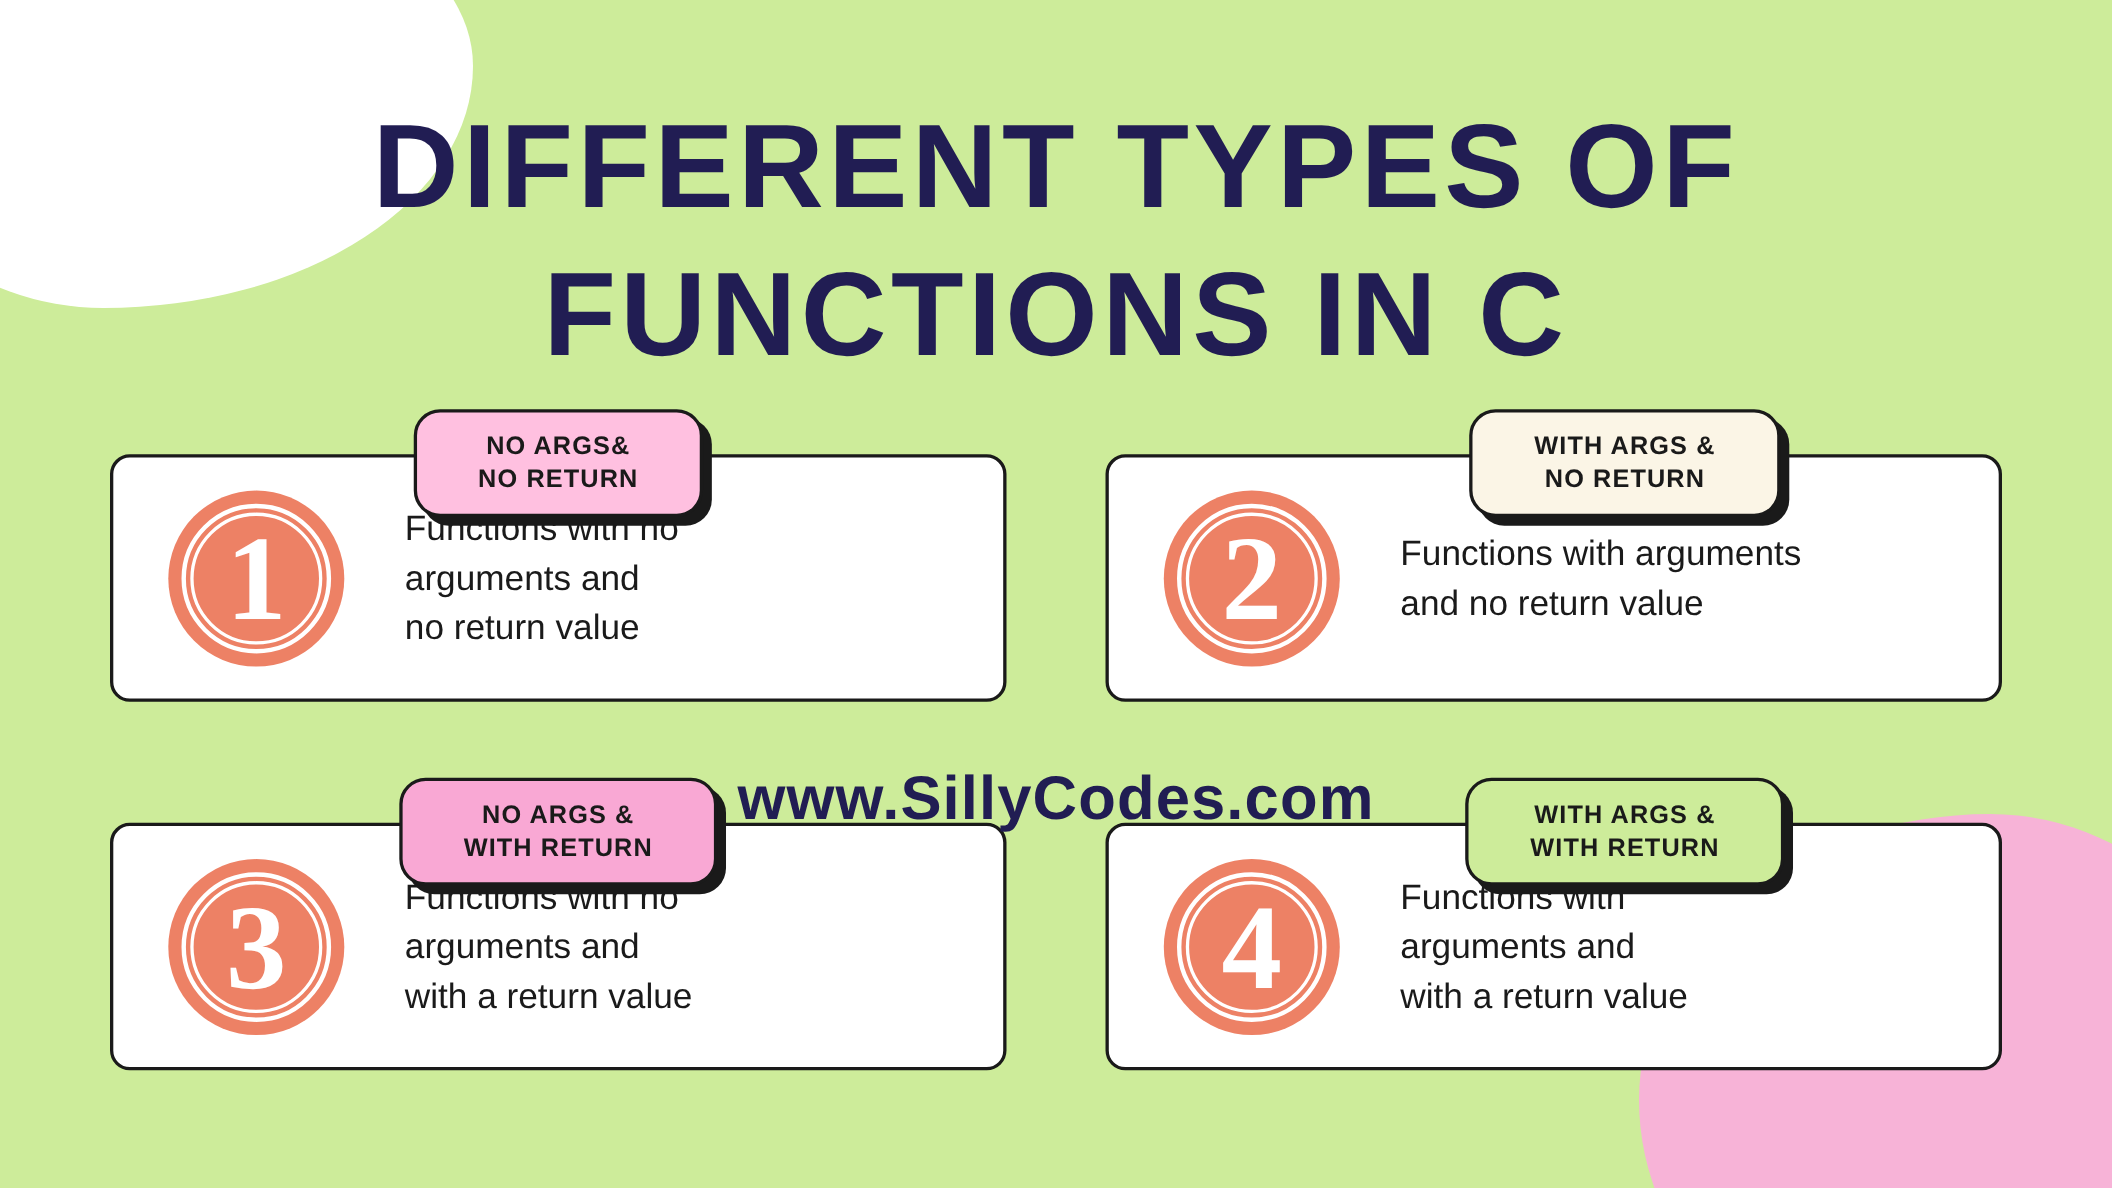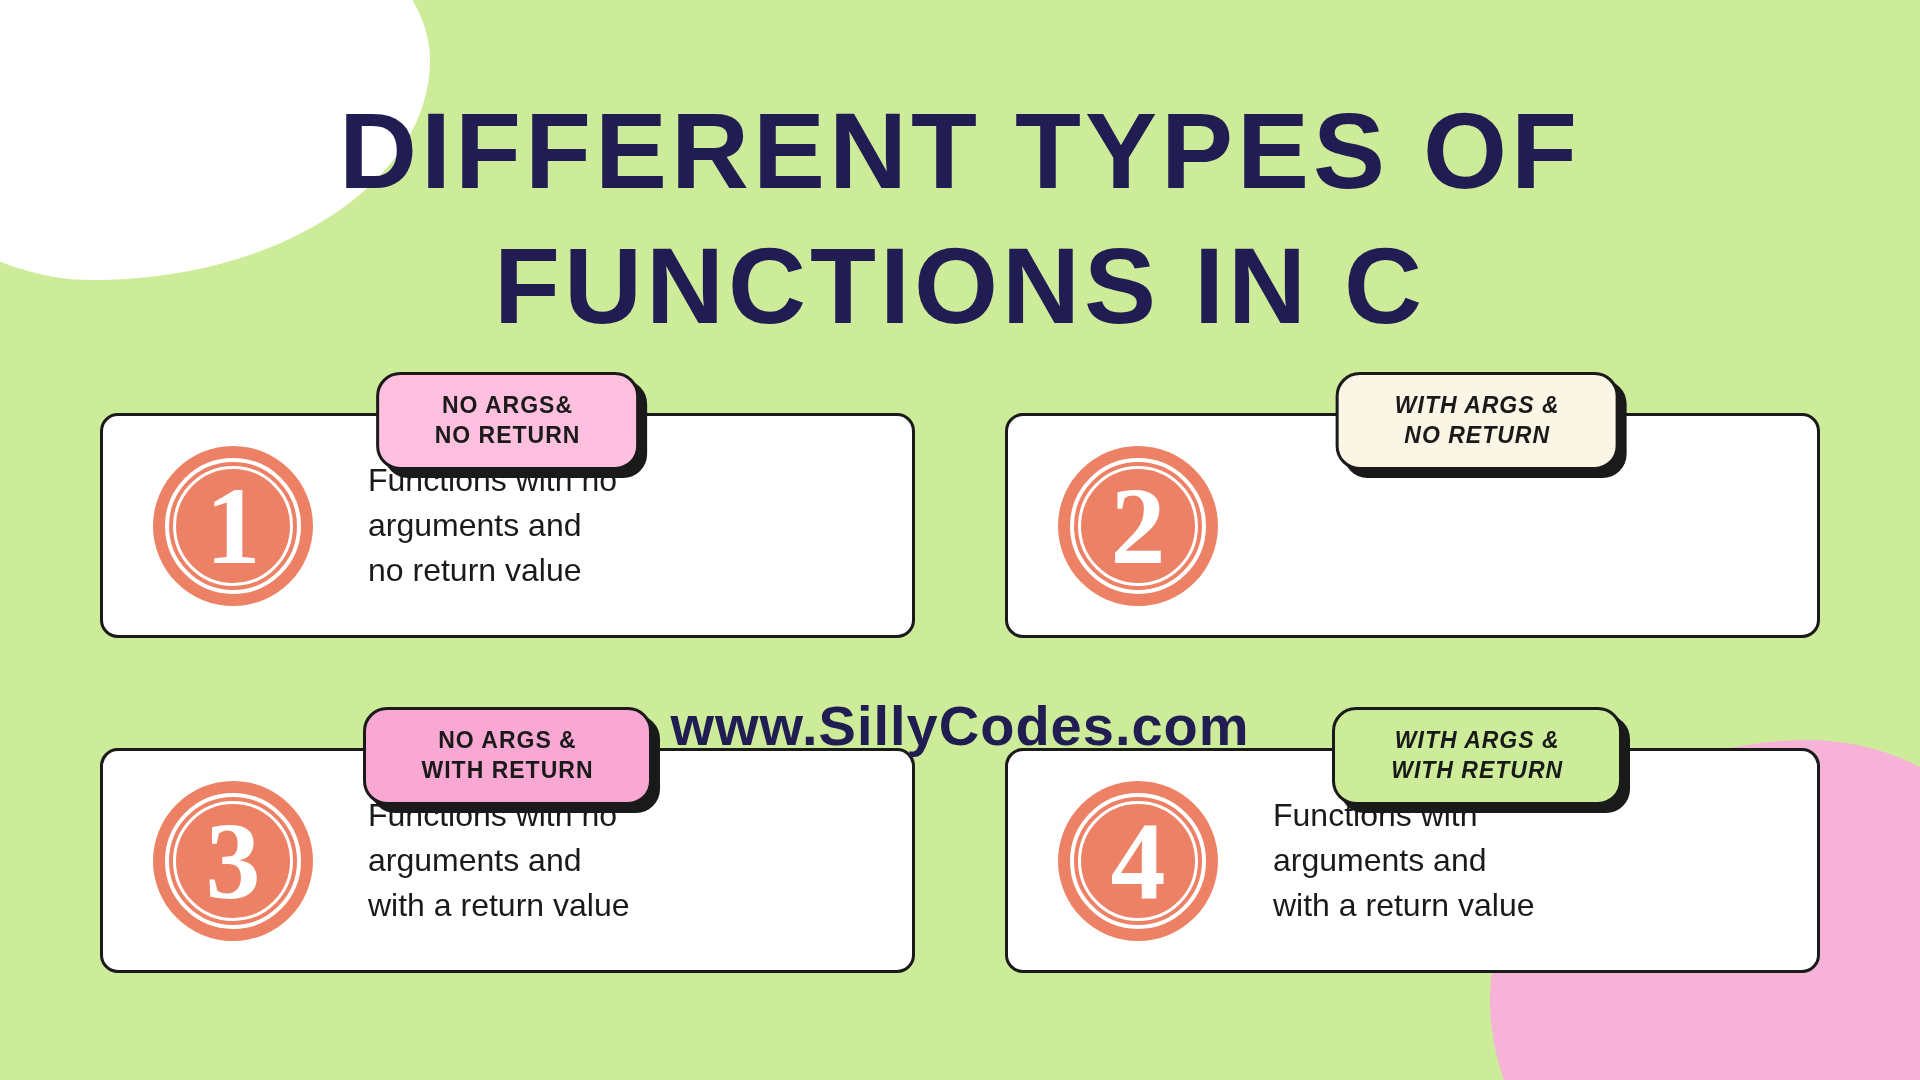--- a/index.html
+++ b/index.html
@@ -80,21 +80,20 @@
   }
   
   .badge-wrap {
     position: absolute;
     top: -44px;
     left: 50%;
     transform: translateX(-50%);
   }
   .badge-wrap.right-offset {
     left: 58%;
-    font-style: italic;
   }
   .badge-shadow {
     position: absolute;
     top: 8px;
     left: 8px;
     width: 100%;
     height: 100%;
     background: #1a1a1a;
     border-radius: 24px;
   }
@@ -202,20 +201,22 @@
 
     <div class="card">
       <div class="badge-wrap right-offset">
         <div class="badge-shadow"></div>
         <div class="badge cream2" style="white-space: pre-line;">WITH ARGS &amp;
 NO RETURN</div>
       </div>
       <div class="num-circle">
         <span class="num">2</span>
       </div>
+      <div class="desc" style="white-space: pre-line;">Functions with arguments
+and no return value</div>
     </div>
 
     <div class="card">
       <div class="badge-wrap">
         <div class="badge-shadow"></div>
         <div class="badge yellow" style="white-space: pre-line;">NO ARGS &amp;
 WITH RETURN</div>
       </div>
       <div class="num-circle">
         <span class="num">3</span>

